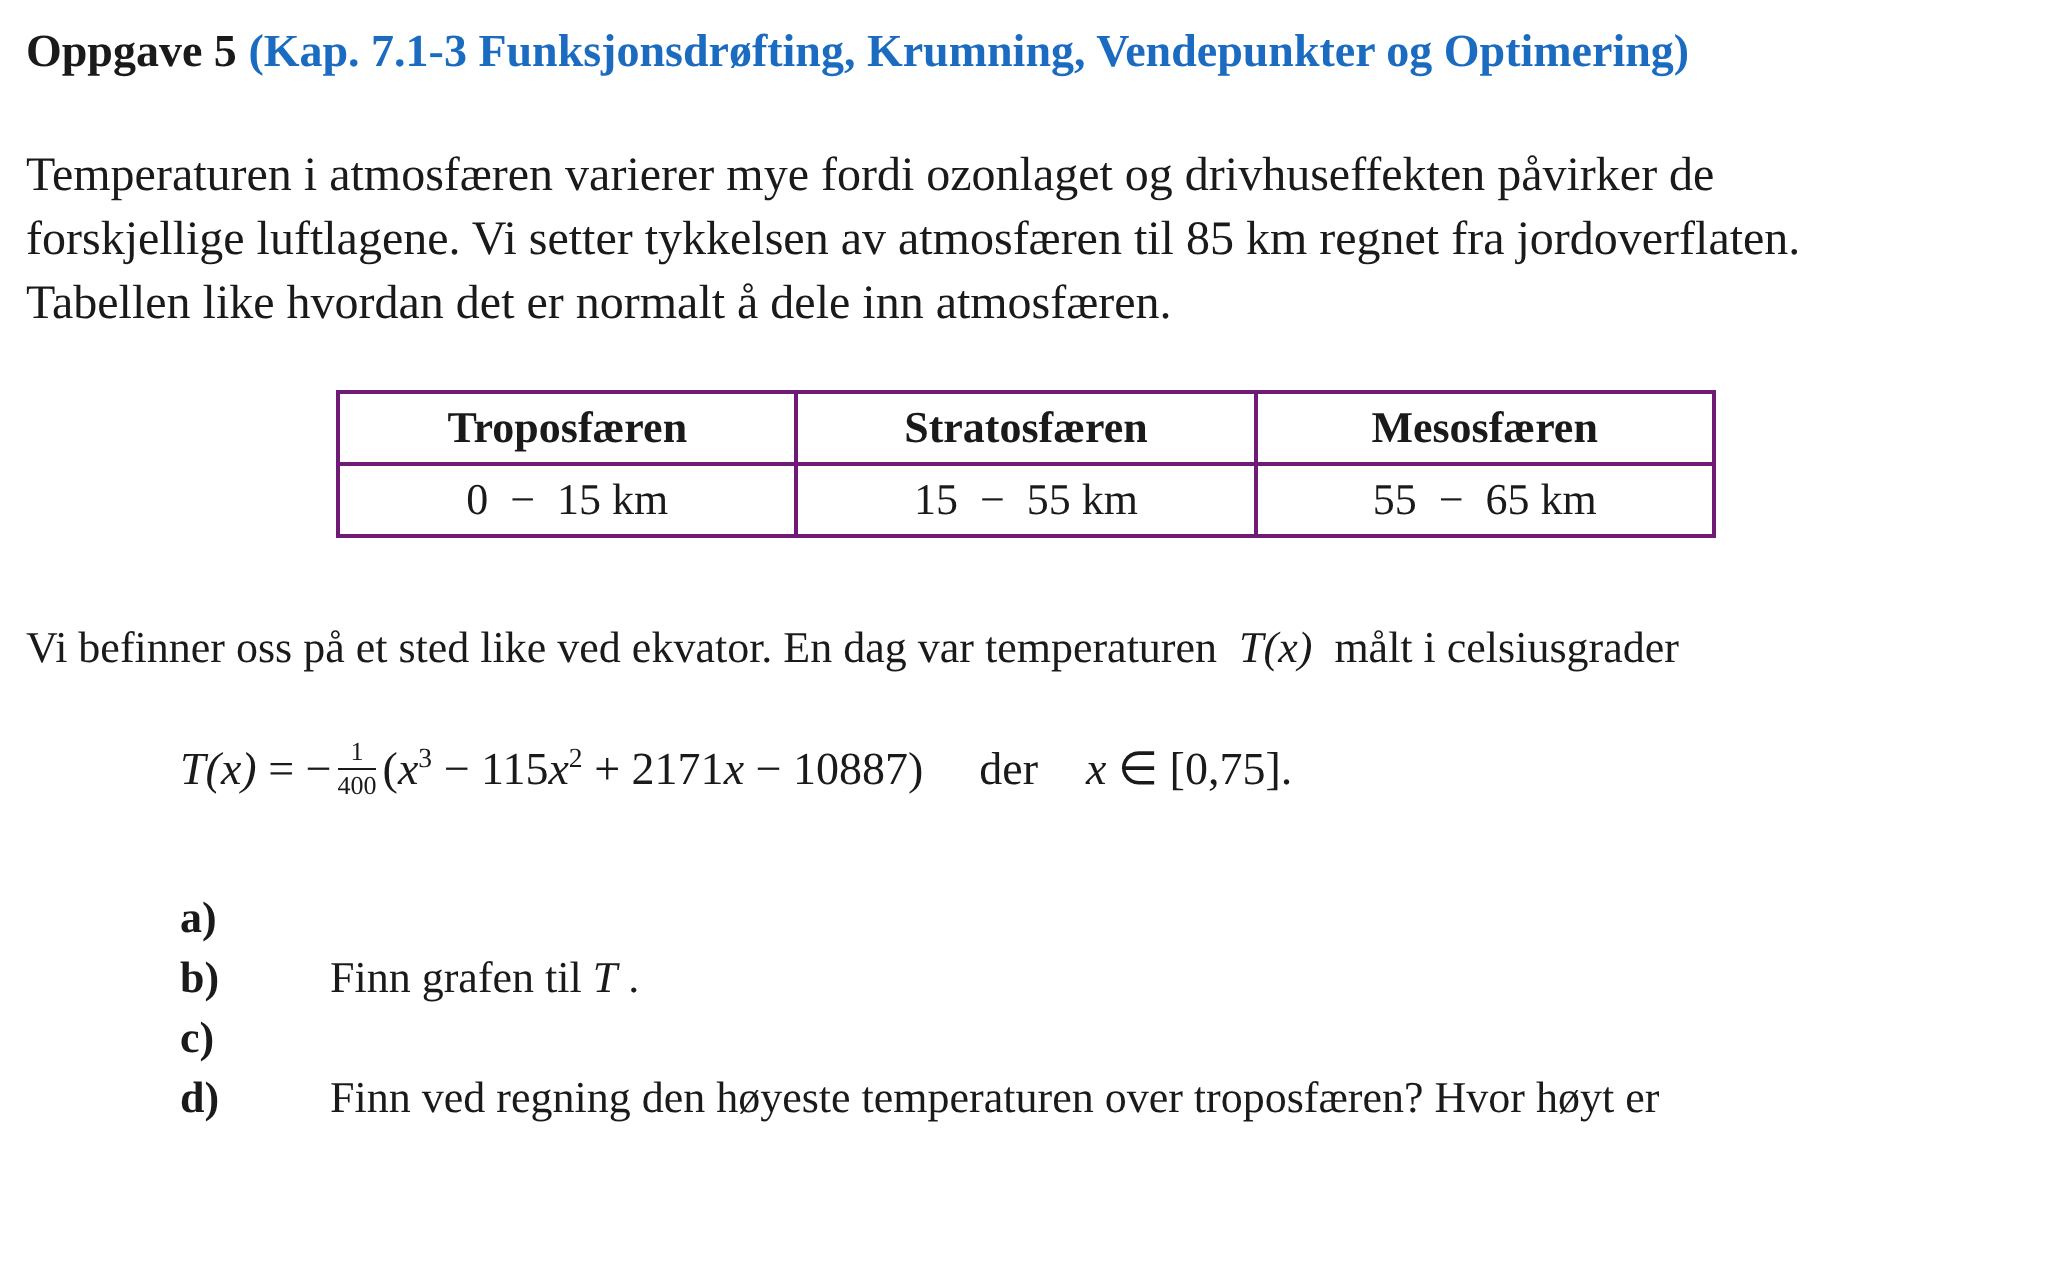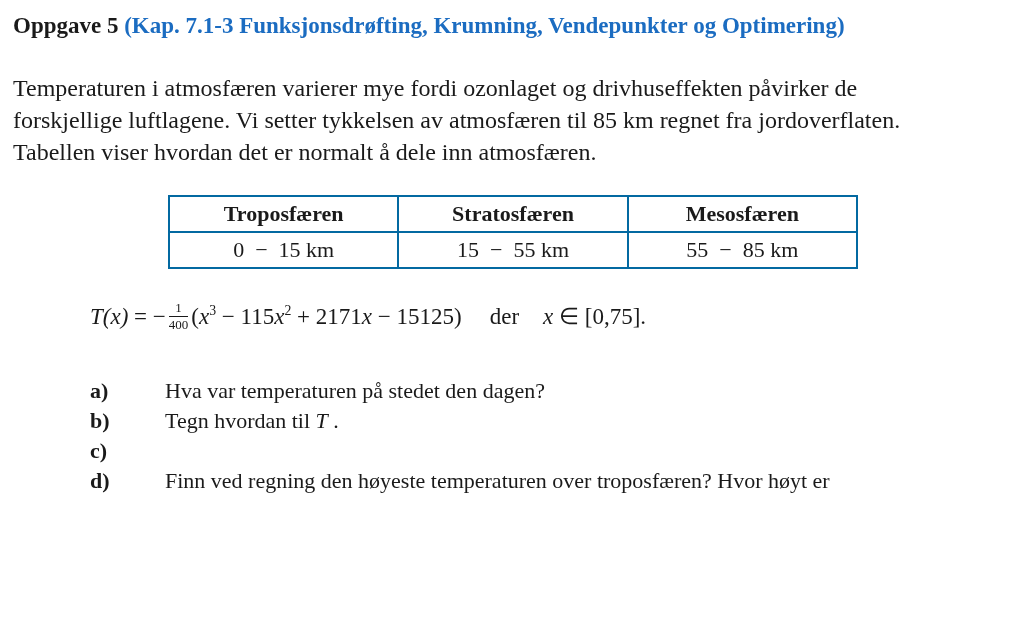--- a/index.html
+++ b/index.html
@@ -21,21 +21,21 @@
   .intro div { white-space:nowrap; }
 
   
   table.layers {
     border-collapse:collapse;
     margin:27px 0 0 155px;
     width:690px;
     table-layout:fixed;
   }
   table.layers th, table.layers td {
-    border:2px solid #0369a1;
+    border:2px solid #701a75;
     height:34px;
     text-align:center;
     vertical-align:middle;
     font-size:22px;
     padding:0;
   }
   table.layers th { font-weight:bold; }
 
   
   .setting { margin-top:34px; font-size:22px; line-height:42px; }
@@ -74,53 +74,55 @@
 
 <div class="page">
 
   <div class="title">
     <span>Oppgave 5 </span><span class="chapter">(Kap. 7.1-3 Funksjonsdrøfting, Krumning, Vendepunkter og Optimering)</span>
   </div>
 
   <div class="intro">
     <div>Temperaturen i atmosfæren varierer mye fordi ozonlaget og drivhuseffekten påvirker de</div>
     <div>forskjellige luftlagene. Vi setter tykkelsen av atmosfæren til 85 km regnet fra jordoverflaten.</div>
-    <div>Tabellen viser hvordan det er normalt å dele inn atmosfæren.</div>
+    <div>Tabellen like hvordan det er normalt å dele inn atmosfæren.</div>
   </div>
 
   <table class="layers">
     <tbody>
         <tr>
       <th>Troposfæren</th>
       <th>Stratosfæren</th>
       <th>Mesosfæren</th>
     </tr>
     <tr>
       <td>0 − 15 km</td>
       <td>15 − 55 km</td>
-      <td>55 − 85 km</td>
+      <td>55 − 65 km</td>
     </tr>
   </tbody>
     </table>
 
   <div class="setting">
+    <div>
+      <span>Vi befinner oss på et sted like ved ekvator. En dag var temperaturen </span><span class="it">T(x)</span><span> målt i celsiusgrader</span>
+    </div>
   </div>
 
   <div class="formula">
-    <span class="it">T(x)</span><span> = −</span><span class="frac"><span class="num">1</span><span class="den">400</span></span><span>(</span><span class="it">x</span><sup>3</sup><span> − 115</span><span class="it">x</span><sup>2</sup><span> + 2171</span><span class="it">x</span><span> − 15125)</span><span class="der">der</span><span class="it">x</span><span> ∈ [0,75].</span>
+    <span class="it">T(x)</span><span> = −</span><span class="frac"><span class="num">1</span><span class="den">400</span></span><span>(</span><span class="it">x</span><sup>3</sup><span> − 115</span><span class="it">x</span><sup>2</sup><span> + 2171</span><span class="it">x</span><span> − 10887)</span><span class="der">der</span><span class="it">x</span><span> ∈ [0,75].</span>
   </div>
 
   <div class="tasks">
     <div class="task">
       <span class="lbl">a)</span>
-      <span class="txt">Hva var temperaturen på stedet den dagen?</span>
     </div>
     <div class="task">
       <span class="lbl">b)</span>
-      <span class="txt"><span>Tegn hvordan til </span><span class="it">T</span><span> .</span></span>
+      <span class="txt"><span>Finn grafen til </span><span class="it">T</span><span> .</span></span>
     </div>
     <div class="task">
       <span class="lbl">c)</span>
     </div>
     <div class="task">
       <span class="lbl">d)</span>
       <span class="txt">
         <div>Finn ved regning den høyeste temperaturen over troposfæren? Hvor høyt er</div>
       </span>
     </div>

